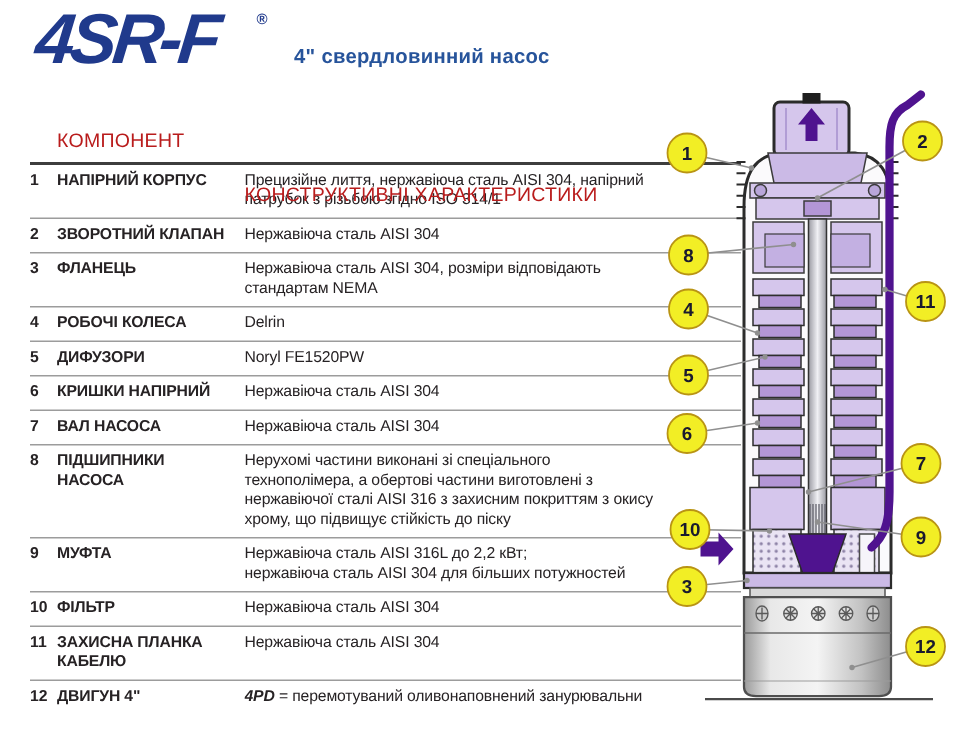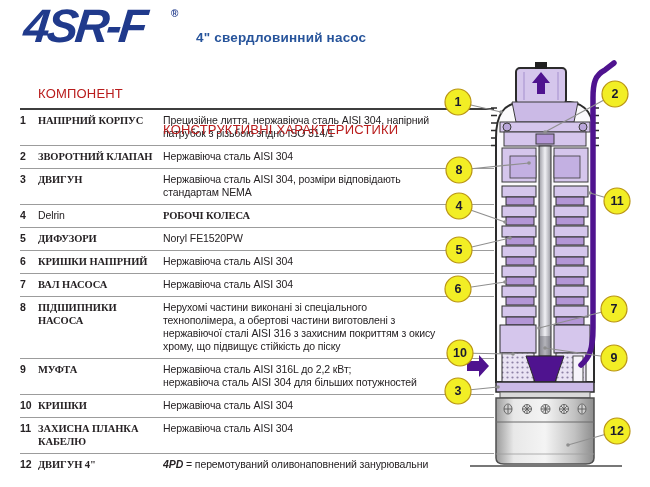--- a/index.html
+++ b/index.html
@@ -21,21 +21,21 @@
   .spec-head .hc{position:absolute;top:2px;font-size:13px;font-weight:normal;
                  color:#b91c1c;letter-spacing:0.2px;white-space:nowrap;}
   .spec-head .hc.c1{left:18px;}
   .spec-head .hc.c2{left:143px;margin-top:36px;}
   .row{display:grid;grid-template-columns:18px 125px 1fr;
        border-bottom:1px solid #9c9c9c;padding:4px 0 5px;
        font-size:10.5px;line-height:13px;}
   .row:last-child{border-bottom:none;}
   .cell{min-width:0;}
   .cell.num{font-weight:bold;}
-  .cell.name{font-weight:bold;white-space:pre-line;padding-right:6px;letter-spacing:-0.1px;font-family:Liberation Serif, serif;}
+  .cell.name{font-weight:bold;white-space:pre-line;padding-right:6px;letter-spacing:-0.1px;}
   .cell.desc{white-space:pre-line;letter-spacing:-0.1px;overflow:hidden;}
   .desc-line{white-space:nowrap;overflow:hidden;}
   .desc-line b{font-weight:bold;font-style:italic;}
 
   
   .diagram{position:absolute;left:440px;top:60px;width:210px;height:427px;}
   svg text.co{font-family:"Liberation Sans","DejaVu Sans",sans-serif;
               font-size:12.5px;font-weight:bold;}
 </style>
 </head>
@@ -59,28 +59,28 @@
           <div class="cell desc">Прецизійне лиття, нержавіюча сталь AISI 304, напірний
 патрубок з різьбою згідно ISO 314/1</div>
         </div>
         <div class="row">
           <div class="cell num">2</div>
           <div class="cell name">ЗВОРОТНИЙ КЛАПАН</div>
           <div class="cell desc">Нержавіюча сталь AISI 304</div>
         </div>
         <div class="row">
           <div class="cell num">3</div>
-          <div class="cell name">ДВИГУН</div>
+          <div class="cell name">ФЛАНЕЦЬ</div>
           <div class="cell desc">Нержавіюча сталь AISI 304, розміри відповідають
 стандартам NEMA</div>
         </div>
         <div class="row">
           <div class="cell num">4</div>
+          <div class="cell name">РОБОЧІ КОЛЕСА</div>
           <div class="cell desc">Delrin</div>
-          <div class="cell name">РОБОЧІ КОЛЕСА</div>
         </div>
         <div class="row">
           <div class="cell num">5</div>
           <div class="cell name">ДИФУЗОРИ</div>
           <div class="cell desc">Noryl FE1520PW</div>
         </div>
         <div class="row">
           <div class="cell num">6</div>
           <div class="cell name">КРИШКИ НАПІРНИЙ</div>
           <div class="cell desc">Нержавіюча сталь AISI 304</div>
@@ -99,21 +99,21 @@
 хрому, що підвищує стійкість до піску</div>
         </div>
         <div class="row">
           <div class="cell num">9</div>
           <div class="cell name">МУФТА</div>
           <div class="cell desc">Нержавіюча сталь AISI 316L до 2,2 кВт;
 нержавіюча сталь AISI 304 для більших потужностей</div>
         </div>
         <div class="row">
           <div class="cell num">10</div>
-          <div class="cell name">КРИШКИ</div>
+          <div class="cell name">ФІЛЬТР</div>
           <div class="cell desc">Нержавіюча сталь AISI 304</div>
         </div>
         <div class="row">
           <div class="cell num">11</div>
           <div class="cell name">ЗАХИСНА ПЛАНКА
 КАБЕЛЮ</div>
           <div class="cell desc">Нержавіюча сталь AISI 304</div>
         </div>
         <div class="row">
           <div class="cell num">12</div>

